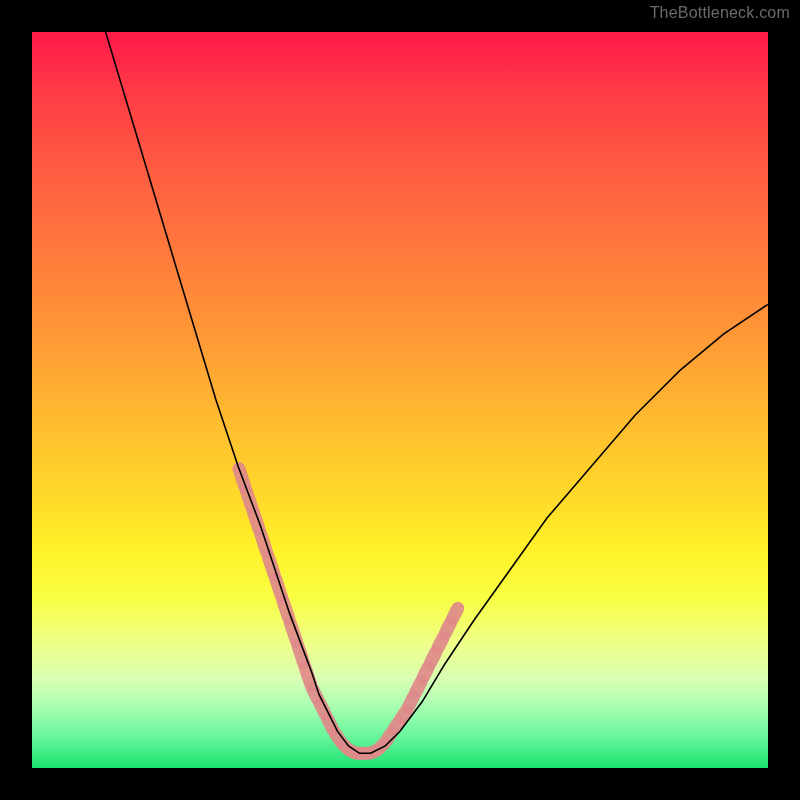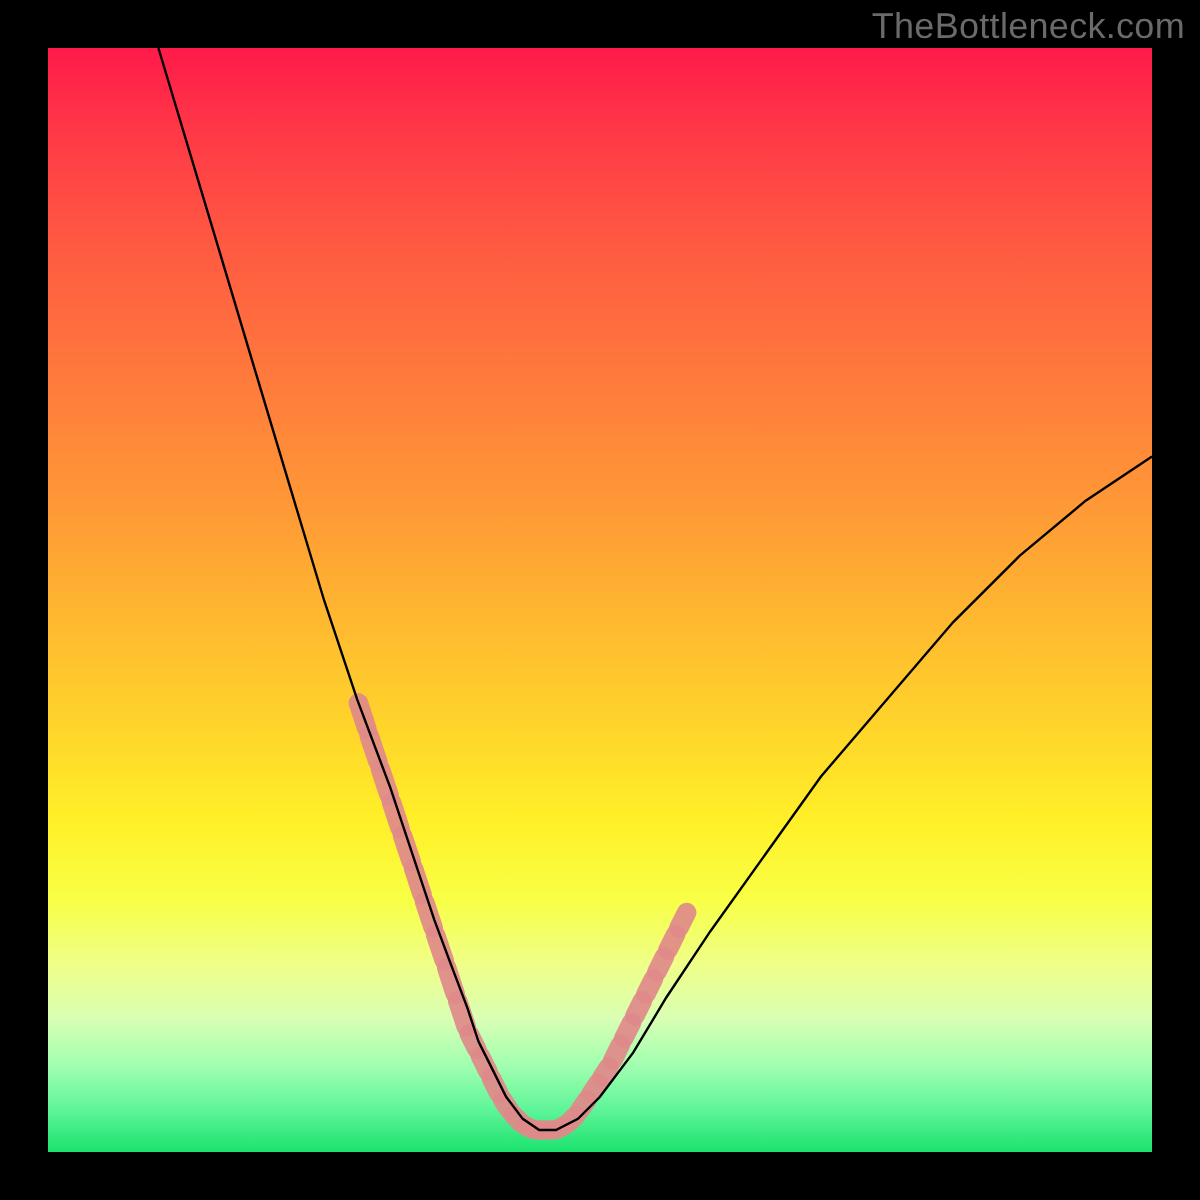--- a/index.html
+++ b/index.html
@@ -42,21 +42,21 @@
       #a3ffb0 92%,
       #62f59a 96%,
       #1be26f 100%
     );
   }
   .watermark {
     position: absolute;
     top: 4px;
     right: 10px;
     color: #6a6a6a;
-    font-size: 24px;
+    font-size: 16px;
     font-weight: 500;
     letter-spacing: 0.2px;
     user-select: none;
   }
   svg.overlay {
     position: absolute;
     top: 32px;
     left: 32px;
     width: 736px;
     height: 736px;

